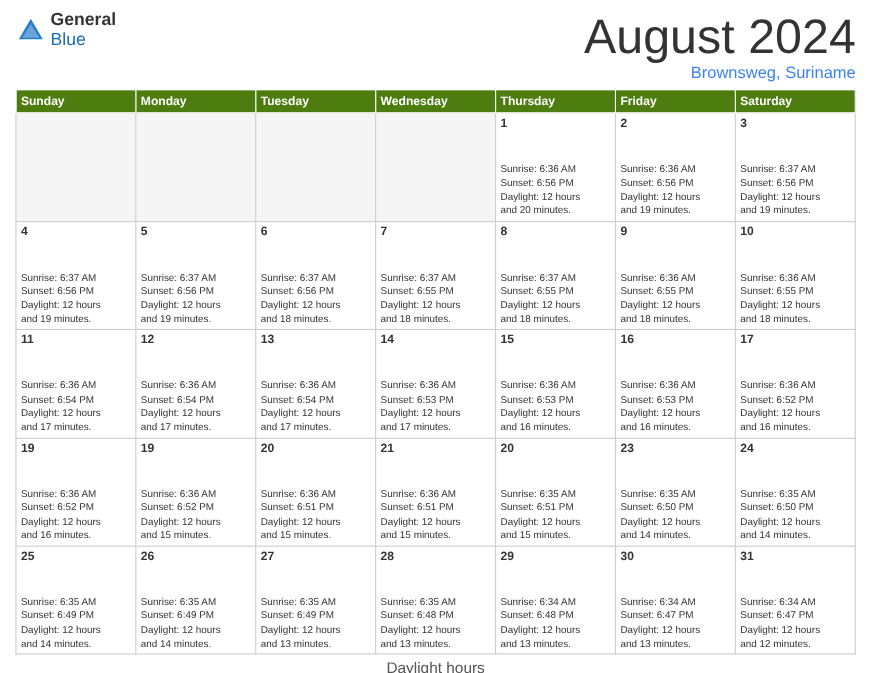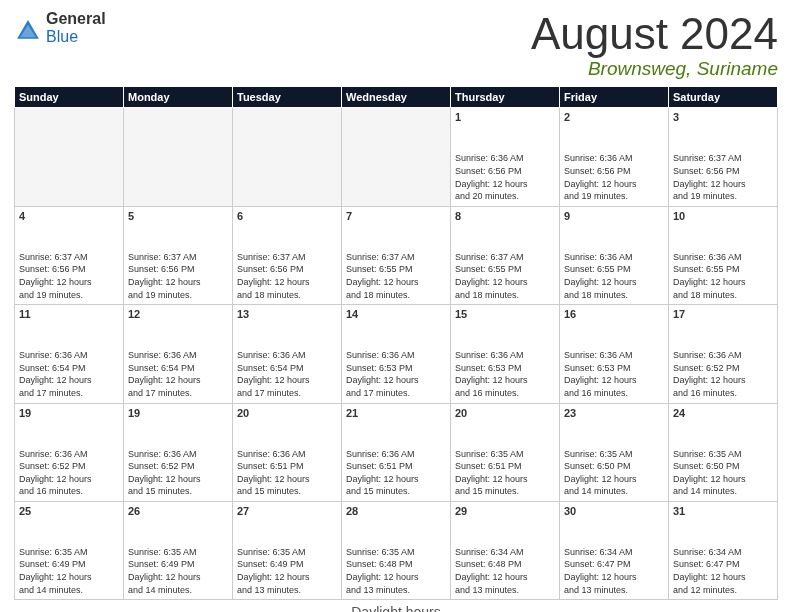--- a/index.html
+++ b/index.html
@@ -18,21 +18,21 @@
       flex-direction: column;
     }
     .header {
       display: flex;
       justify-content: space-between;
       align-items: flex-start;
       margin-bottom: 6px;
     }
     .logo {
       display: flex;
-      align-items: flex-end;
+      align-items: center;
       gap: 4px;
     }
     .logo-text {
       display: flex;
       flex-direction: column;
       line-height: 1.1;
     }
     .logo-general {
       font-size: 16px;
       font-weight: bold;
@@ -50,32 +50,31 @@
     .title-block {
       text-align: right;
     }
     .month-year {
       font-size: 44px;
       font-weight: normal;
       color: #333;
       line-height: 1.1;
     }
     .location {
-      font-size: 19px;
-      color: #4d7c0f;
-      font-style: italic;
+      font-size: 15px;
+      color: #3b82f6;
     }
     .calendar-table {
       width: 100%;
       border-collapse: collapse;
       flex: 1;
       table-layout: fixed;
     }
     .calendar-table th {
-      background-color: #0f172a;
+      background-color: #4d7c0f;
       color: #fff;
       font-size: 11px;
       font-weight: bold;
       padding: 4px 4px;
       text-align: left;
       border: 1px solid #fff;
     }
     .calendar-table td {
       border: 1px solid #ccc;
       vertical-align: top;

